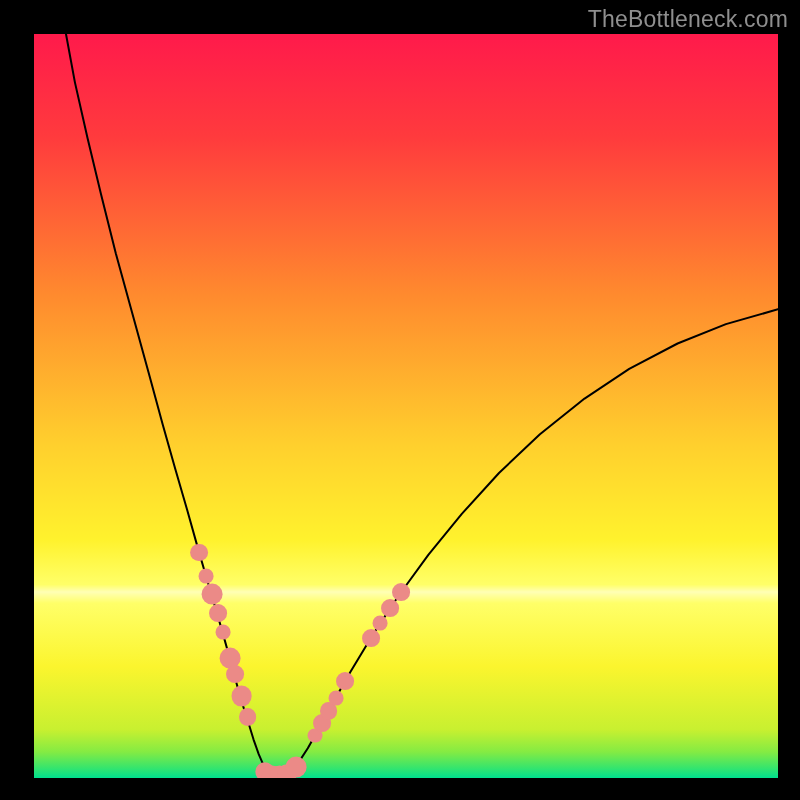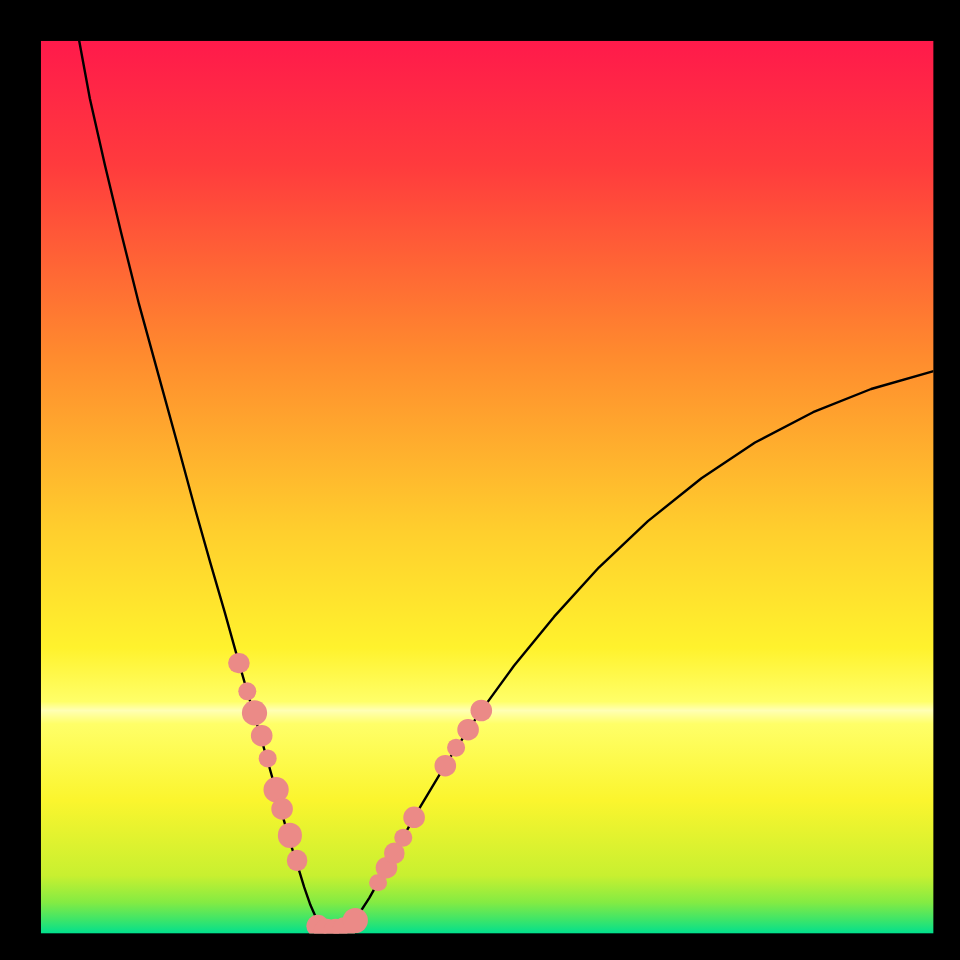--- a/index.html
+++ b/index.html
@@ -45,20 +45,21 @@
     font-family: Arial, Helvetica, sans-serif;
     font-size: 23px;
     color: #8f8f8f;
     letter-spacing: 0.2px;
   }
 </style>
 </head>
 <body>
 
 <div class="stage">
+  <div class="watermark">TheBottleneck.com</div>
   <div class="plot">
     <div class="gradient" id="gradient" style="background: linear-gradient(rgb(255, 26, 75) 0%, rgb(255, 59, 61) 14%, rgb(255, 138, 46) 35%, rgb(255, 207, 45) 55%, rgb(255, 242, 45) 68%, rgb(255, 255, 104) 74%, rgb(255, 255, 181) 75%, rgb(255, 255, 104) 76.5%, rgb(251, 245, 46) 85%, rgb(200, 240, 48) 93.5%, rgb(132, 235, 67) 96.5%, rgb(59, 229, 106) 98.5%, rgb(0, 224, 142) 100%);"></div>
     <svg class="curve" id="curve" viewBox="0 0 744 744" preserveAspectRatio="none">
         <path d="M31.99 0.00 L40.92 48.36 L53.57 104.16 L66.96 159.96 L81.84 219.48 L98.21 279.00 L114.58 338.52 L128.71 390.60 L141.36 435.24 L153.26 476.16 L163.68 513.36 L173.35 546.84 L182.28 576.60 L189.72 602.64 L196.42 626.45 L202.37 648.77 L208.32 669.60 L214.27 688.20 L219.48 705.31 L224.69 720.19 L229.90 732.10 L235.10 739.54 L240.31 742.88 L246.26 742.88 L254.45 738.79 L264.12 729.12 L273.79 714.24 L284.21 695.64 L297.60 671.09 L316.20 638.35 L338.52 601.15 L364.56 561.72 L394.32 520.80 L427.80 479.88 L465.00 438.96 L505.92 400.27 L550.56 364.56 L595.20 334.80 L643.56 309.50 L691.92 290.16 L744.00 275.28 " fill="none" stroke="#000" stroke-width="2" stroke-linecap="round" stroke-linejoin="round"></path>
       </svg>
     <div id="dots">
         <div class="dot" style="left: 165.168px; top: 518.568px; width: 17.856px; height: 17.856px;"></div>
         <div class="dot" style="left: 171.864px; top: 541.632px; width: 14.88px; height: 14.88px;"></div>
         <div class="dot" style="left: 177.816px; top: 560.232px; width: 20.832px; height: 20.832px;"></div>
         <div class="dot" style="left: 183.768px; top: 578.832px; width: 17.856px; height: 17.856px;"></div>

